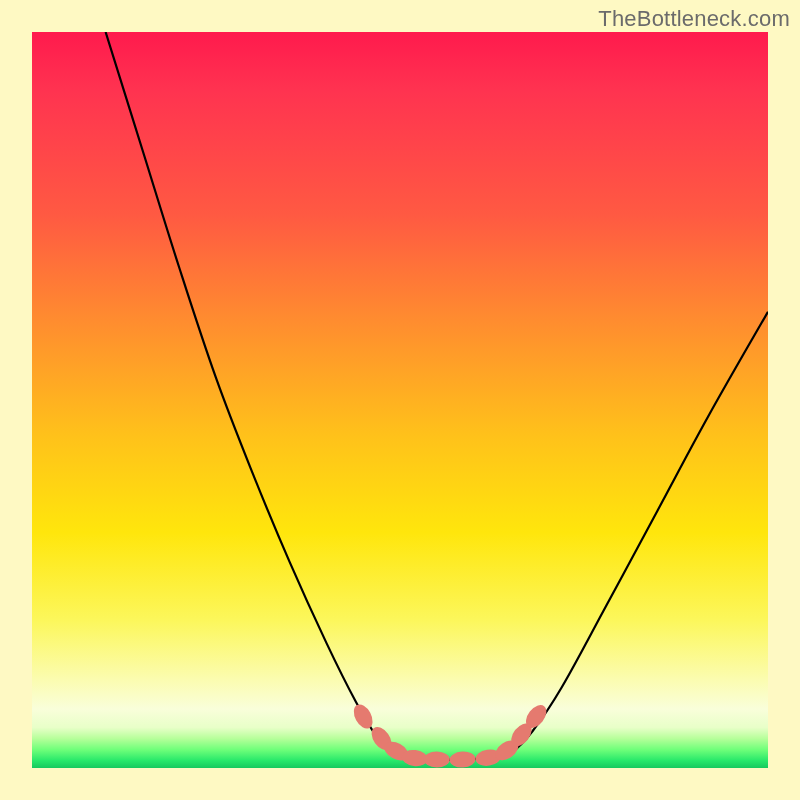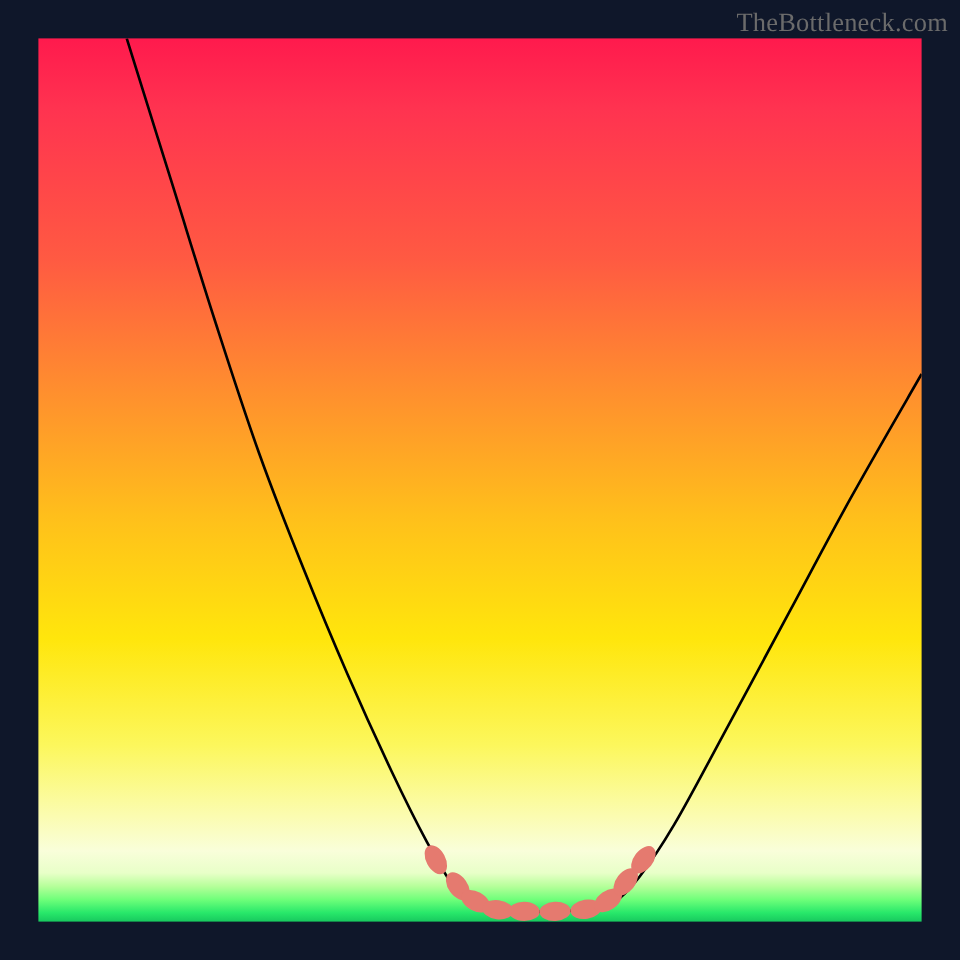--- a/index.html
+++ b/index.html
@@ -10,22 +10,21 @@
     overflow: hidden;
     background: #000;
     font-family: Arial, Helvetica, sans-serif;
   }
   .frame {
     position: absolute;
     left: 0;
     top: 0;
     width: 800px;
     height: 800px;
-    background: #0f172a;
-    font-family: Liberation Serif, serif;
+    background: #fef9c3;
   }
   .plot {
     position: absolute;
     left: 32px;
     top: 32px;
     width: 736px;
     height: 736px;
     
     background: linear-gradient(
       to bottom,

